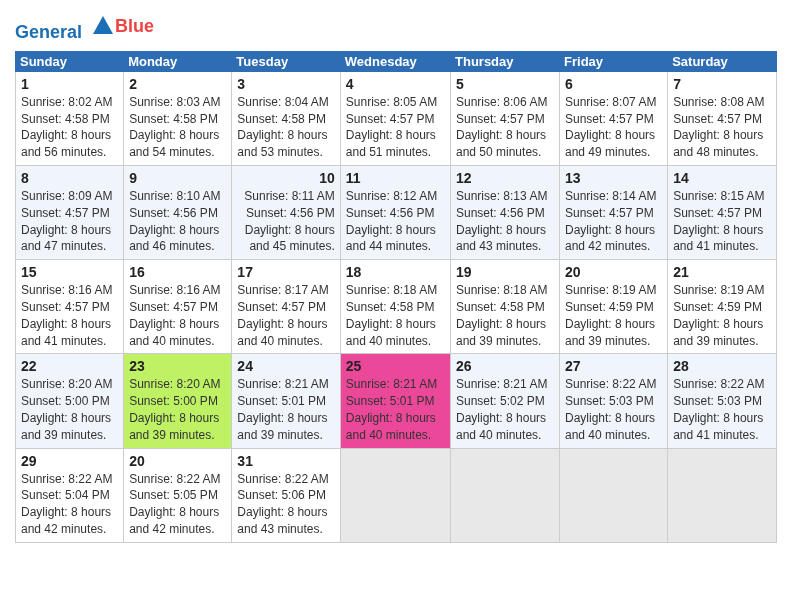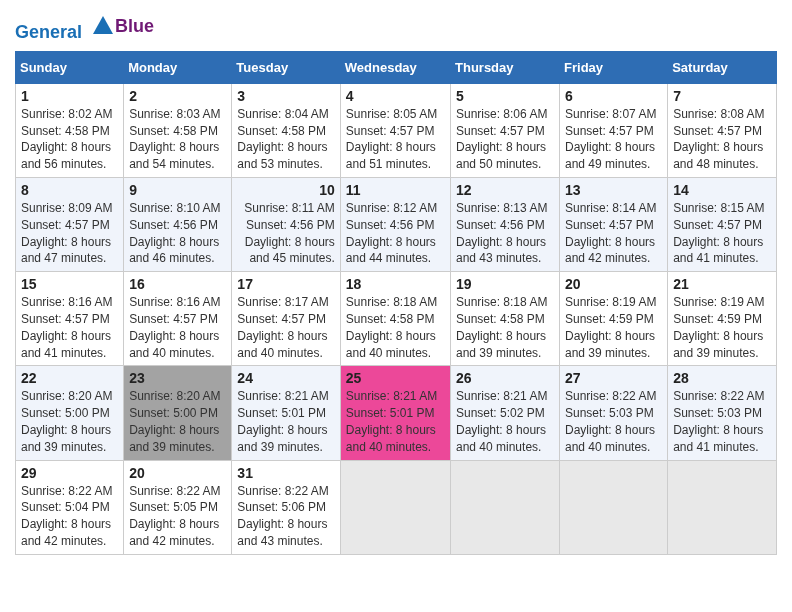--- a/index.html
+++ b/index.html
@@ -53,21 +53,21 @@
       color: #444;
     }
     .calendar-table {
       width: 100%;
       border-collapse: collapse;
       font-size: 11px;
     }
     .calendar-table th {
       background-color: #2e6db4;
       color: #fff;
-      padding: 8px 4px;
+      padding: 2px 4px;
       font-size: 13px;
       font-weight: bold;
       text-align: left;
       border: 1px solid #2e6db4;
     }
     .calendar-table td {
       border: 1px solid #ccc;
       vertical-align: top;
       padding: 4px 5px;
       height: 90px;
@@ -101,21 +101,21 @@
     <div class="logo">
       <div>
         <div style="display:flex;align-items:center;">
           <div class="logo-text">
             <span>General</span>
             
             <svg class="logo-icon" viewBox="0 0 28 28">
               <polygon points="4,24 14,6 24,24" fill="#1a6fb5"></polygon>
             </svg>
           </div>
-          <div class="logo-text" style="color:#701a75;margin-left:-2px;">Blue</div>
+          <div class="logo-text" style="color:#ef4444;margin-left:-2px;">Blue</div>
         </div>
       </div>
     </div>
     <div class="title-section">
       <div class="month-year"></div>
       <div class="location"></div>
     </div>
   </div>
 
   <table class="calendar-table">
@@ -307,21 +307,21 @@
         </tr>
         <tr>
           <td style="background: rgb(240, 244, 251);">
         <span class="day-number">22</span>
         <div class="day-info">
           Sunrise: 8:20 AM<br>
           Sunset: 5:00 PM<br>
           Daylight: 8 hours and 39 minutes.
         </div>
       </td>
-          <td style="background: #a3a3a3;">
+          <td style="background: #bef264;">
         <span class="day-number">23</span>
         <div class="day-info">
           Sunrise: 8:20 AM<br>
           Sunset: 5:00 PM<br>
           Daylight: 8 hours and 39 minutes.
         </div>
       </td>
           <td style="background: rgb(240, 244, 251); margin-top: 31px;">
         <span class="day-number">24</span>
         <div class="day-info">

